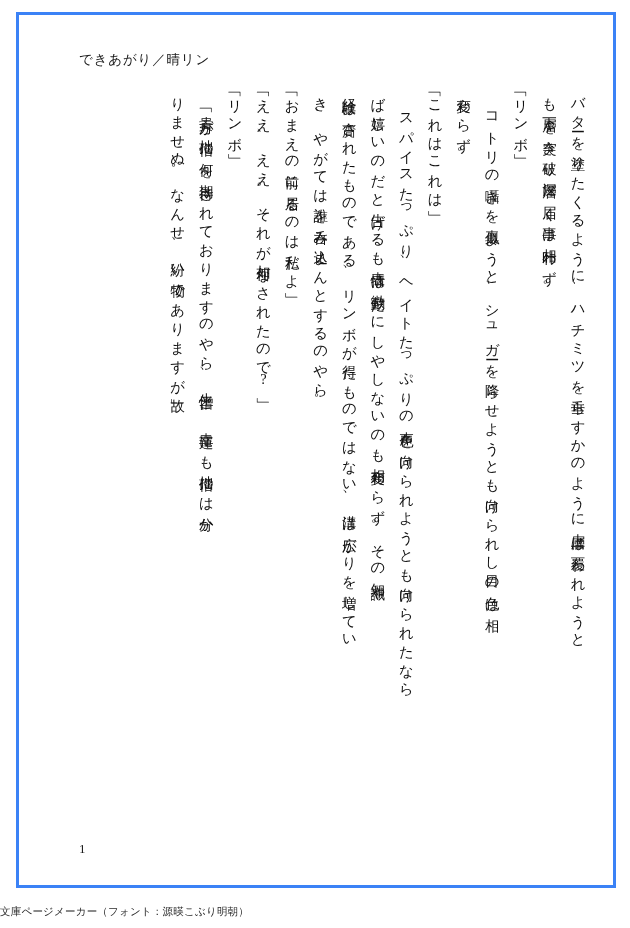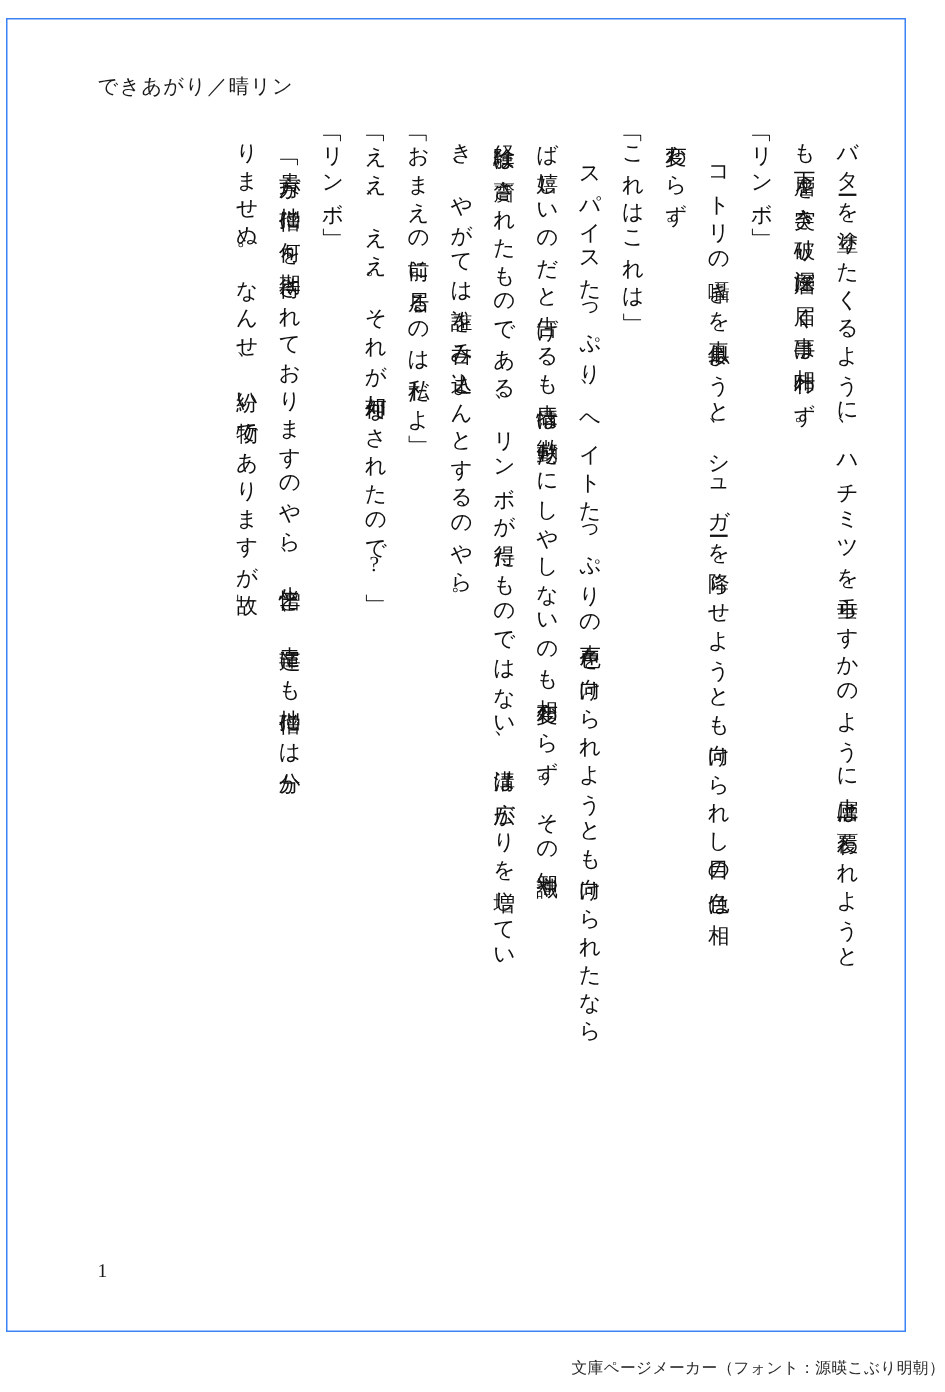--- a/index.html
+++ b/index.html
@@ -11,25 +11,25 @@
     width: 630px;
     height: 928px;
     font-family: "Liberation Serif", "DejaVu Serif", serif;
     color: #1a1a1a;
     position: relative;
     overflow: hidden;
   }
 
   .page-sheet {
     position: absolute;
-    left: 4px;
+    left: 16px;
     top: 12px;
     width: 600px;
     height: 876px;
-    border: 1px solid #3b82f6;
+    border: 3px solid #3b82f6;
     background: #fff;
     box-sizing: border-box;
   }
 
   .header-title {
     position: absolute;
     left: 60px;
     top: 36px;
     font-size: 13.5px;
     letter-spacing: 0.06em;
@@ -76,21 +76,21 @@
     top: 826px;
     font-size: 13px;
     color: #1a1a1a;
   }
 
   .footer-credit {
     position: absolute;
     left: 0;
     top: 905px;
     width: 630px;
-    text-align: right;
+    text-align: left;
     font-size: 10.5px;
     color: #2a2a2a;
     letter-spacing: 0.02em;
   }
 </style>
 </head>
 <body>
 
 <div class="page-sheet">
   <div class="header-title">できあがり／晴リン</div>

